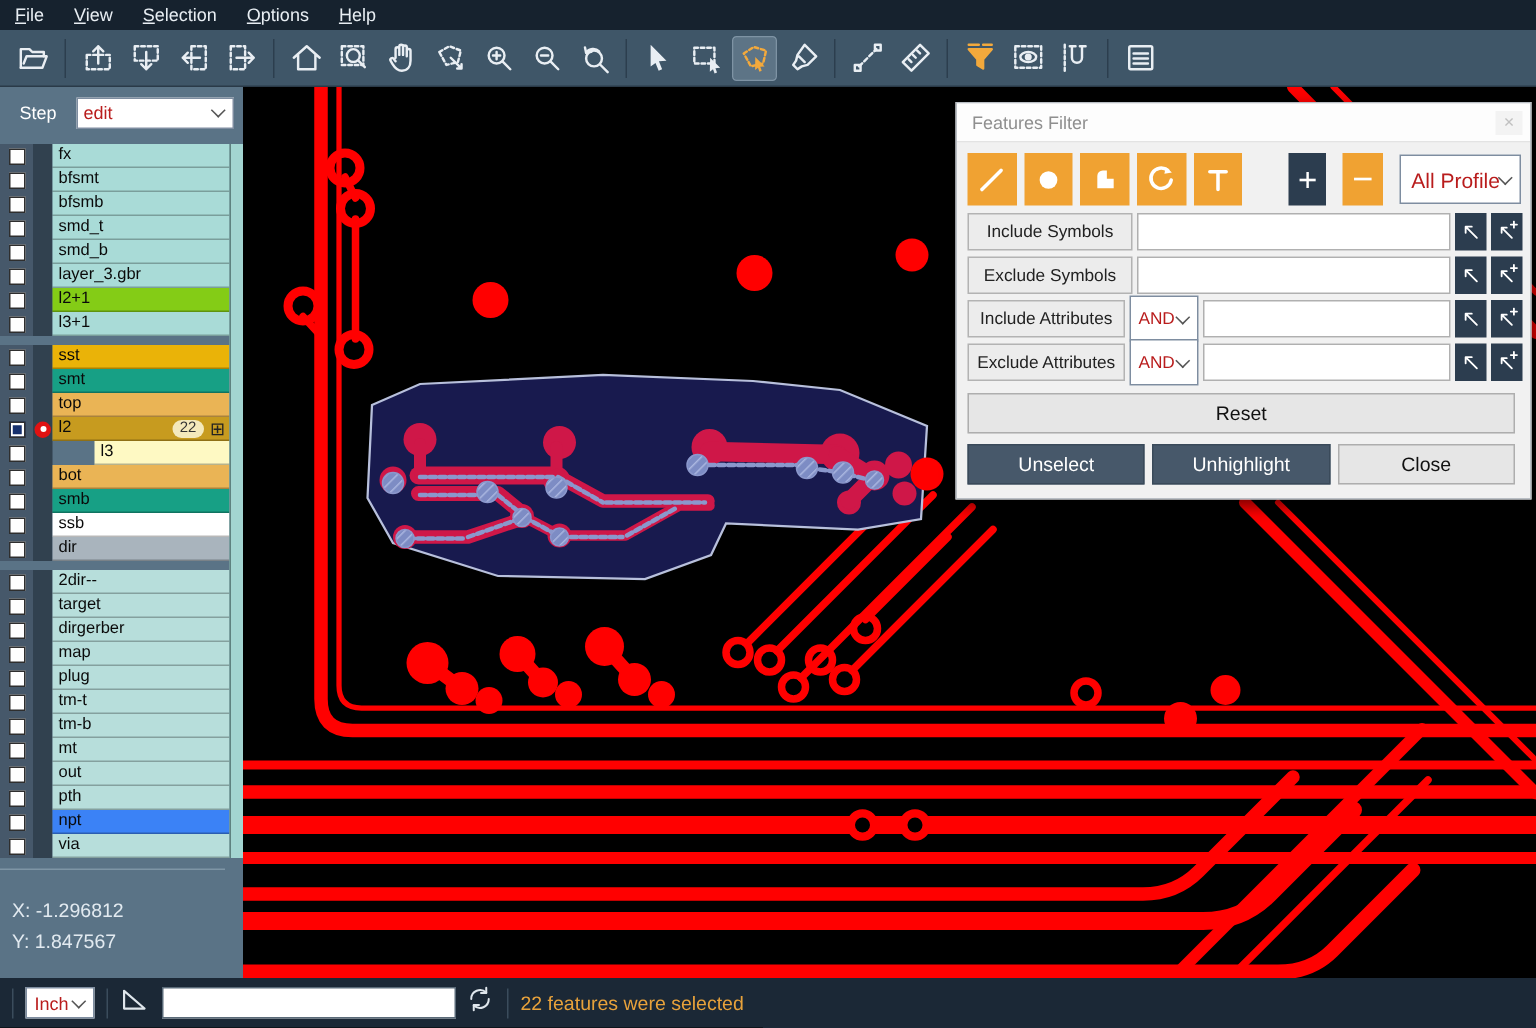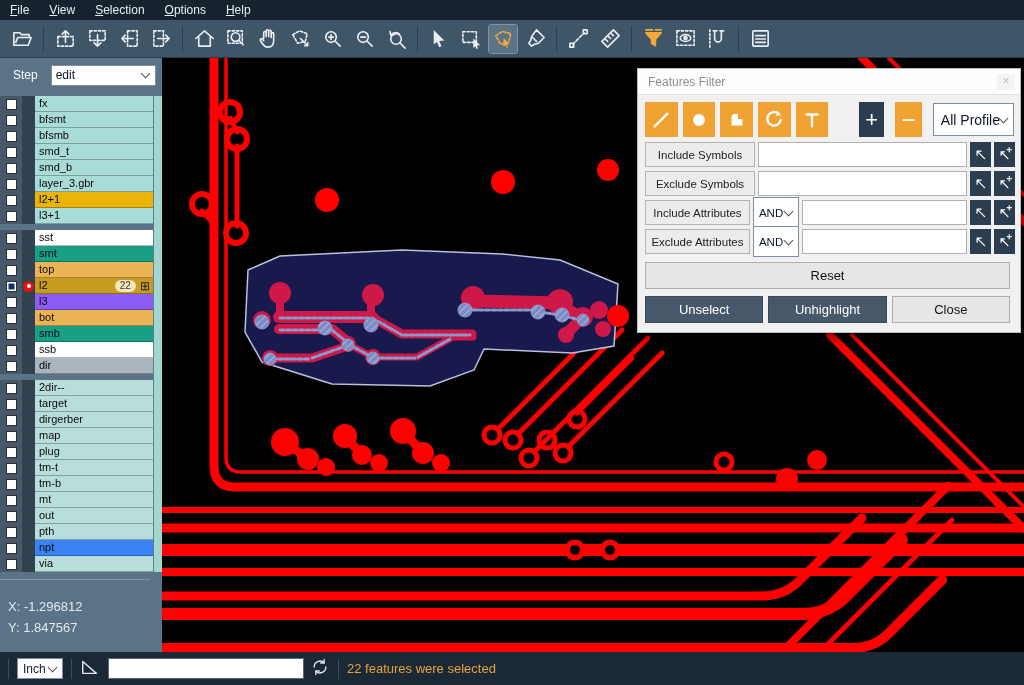--- a/index.html
+++ b/index.html
@@ -25,21 +25,21 @@
   .tbtn.active svg { stroke:#f3a93c; }
   .tsep { width:1px; height:26px; background:#2c3e4e; margin:0 5px; }
 
   
   #sidebar { position:absolute; left:0; top:58px; width:162px; height:594px;
              background:#5a7386; z-index:30; }
   #steprow { position:absolute; left:0; top:4px; width:162px; height:26px;
              display:flex; align-items:center; }
   #steplabel { color:#fff; font-size:12px; padding:0 13px; }
   .selectbox { background:#fff; border:1px solid #7e8da0; height:21px;
-               display:flex; align-items:center; font-size:12px; color:#0f172a; }
+               display:flex; align-items:center; font-size:12px; color:#b91c1c; }
   #stepselect { flex:1; margin-right:6px; padding-left:4px; }
   .chev { width:7px; height:7px; border-right:1.6px solid #555; border-bottom:1.6px solid #555;
           transform:rotate(45deg); margin:-3px 6px 0 auto; flex:none; }
   #layerlist { position:absolute; left:0; top:38px; width:153px; }
   .lgapline { height:6px; }
   .lrow { display:flex; height:16px; align-items:stretch; }
   .lcheck { width:22px; background:#46586a; display:flex; align-items:center; justify-content:center; }
   .cbox { width:11px; height:11px; background:#fff; border:1px solid #2e2e2e; }
   .cbox.checked { background:#16306e; box-shadow:inset 0 0 0 1.5px #fff; }
   .lmid { width:13px; background:#31414f; display:flex; align-items:center; justify-content:center; }
@@ -324,40 +324,40 @@
         <div class="lmid"></div>
         <div class="lname" style="background: rgb(169, 219, 215);">
           <span>layer_3.gbr</span>
         </div>
       </div>
       <div class="lrow">
         <div class="lcheck">
           <div class="cbox"></div>
         </div>
         <div class="lmid"></div>
-        <div class="lname" style="background: #eab308;">
+        <div class="lname" style="background: #84cc16;">
           <span>l2+1</span>
         </div>
       </div>
       <div class="lrow">
         <div class="lcheck">
           <div class="cbox"></div>
         </div>
         <div class="lmid"></div>
         <div class="lname" style="background: rgb(169, 219, 215);">
           <span>l3+1</span>
         </div>
       </div>
       <div class="lgapline"></div>
       <div class="lrow">
         <div class="lcheck">
           <div class="cbox"></div>
         </div>
         <div class="lmid"></div>
-        <div class="lname" style="background: #ffffff;">
+        <div class="lname" style="background: #eab308;">
           <span>sst</span>
         </div>
       </div>
       <div class="lrow">
         <div class="lcheck">
           <div class="cbox"></div>
         </div>
         <div class="lmid"></div>
         <div class="lname" style="background: rgb(23, 160, 133);">
           <span>smt</span>
@@ -383,21 +383,21 @@
           <span>l2</span>
           <span class="lbadge">22</span>
           <span class="lgrid">⊞</span>
         </div>
       </div>
       <div class="lrow">
         <div class="lcheck">
           <div class="cbox"></div>
         </div>
         <div class="lmid"></div>
-        <div class="lname" style="background: #8b5cf6;">
+        <div class="lname" style="background: #fef9c3; margin-left: 28px;">
           <span>l3</span>
         </div>
       </div>
       <div class="lrow">
         <div class="lcheck">
           <div class="cbox"></div>
         </div>
         <div class="lmid"></div>
         <div class="lname" style="background: rgb(234, 180, 85);">
           <span>bot</span>

